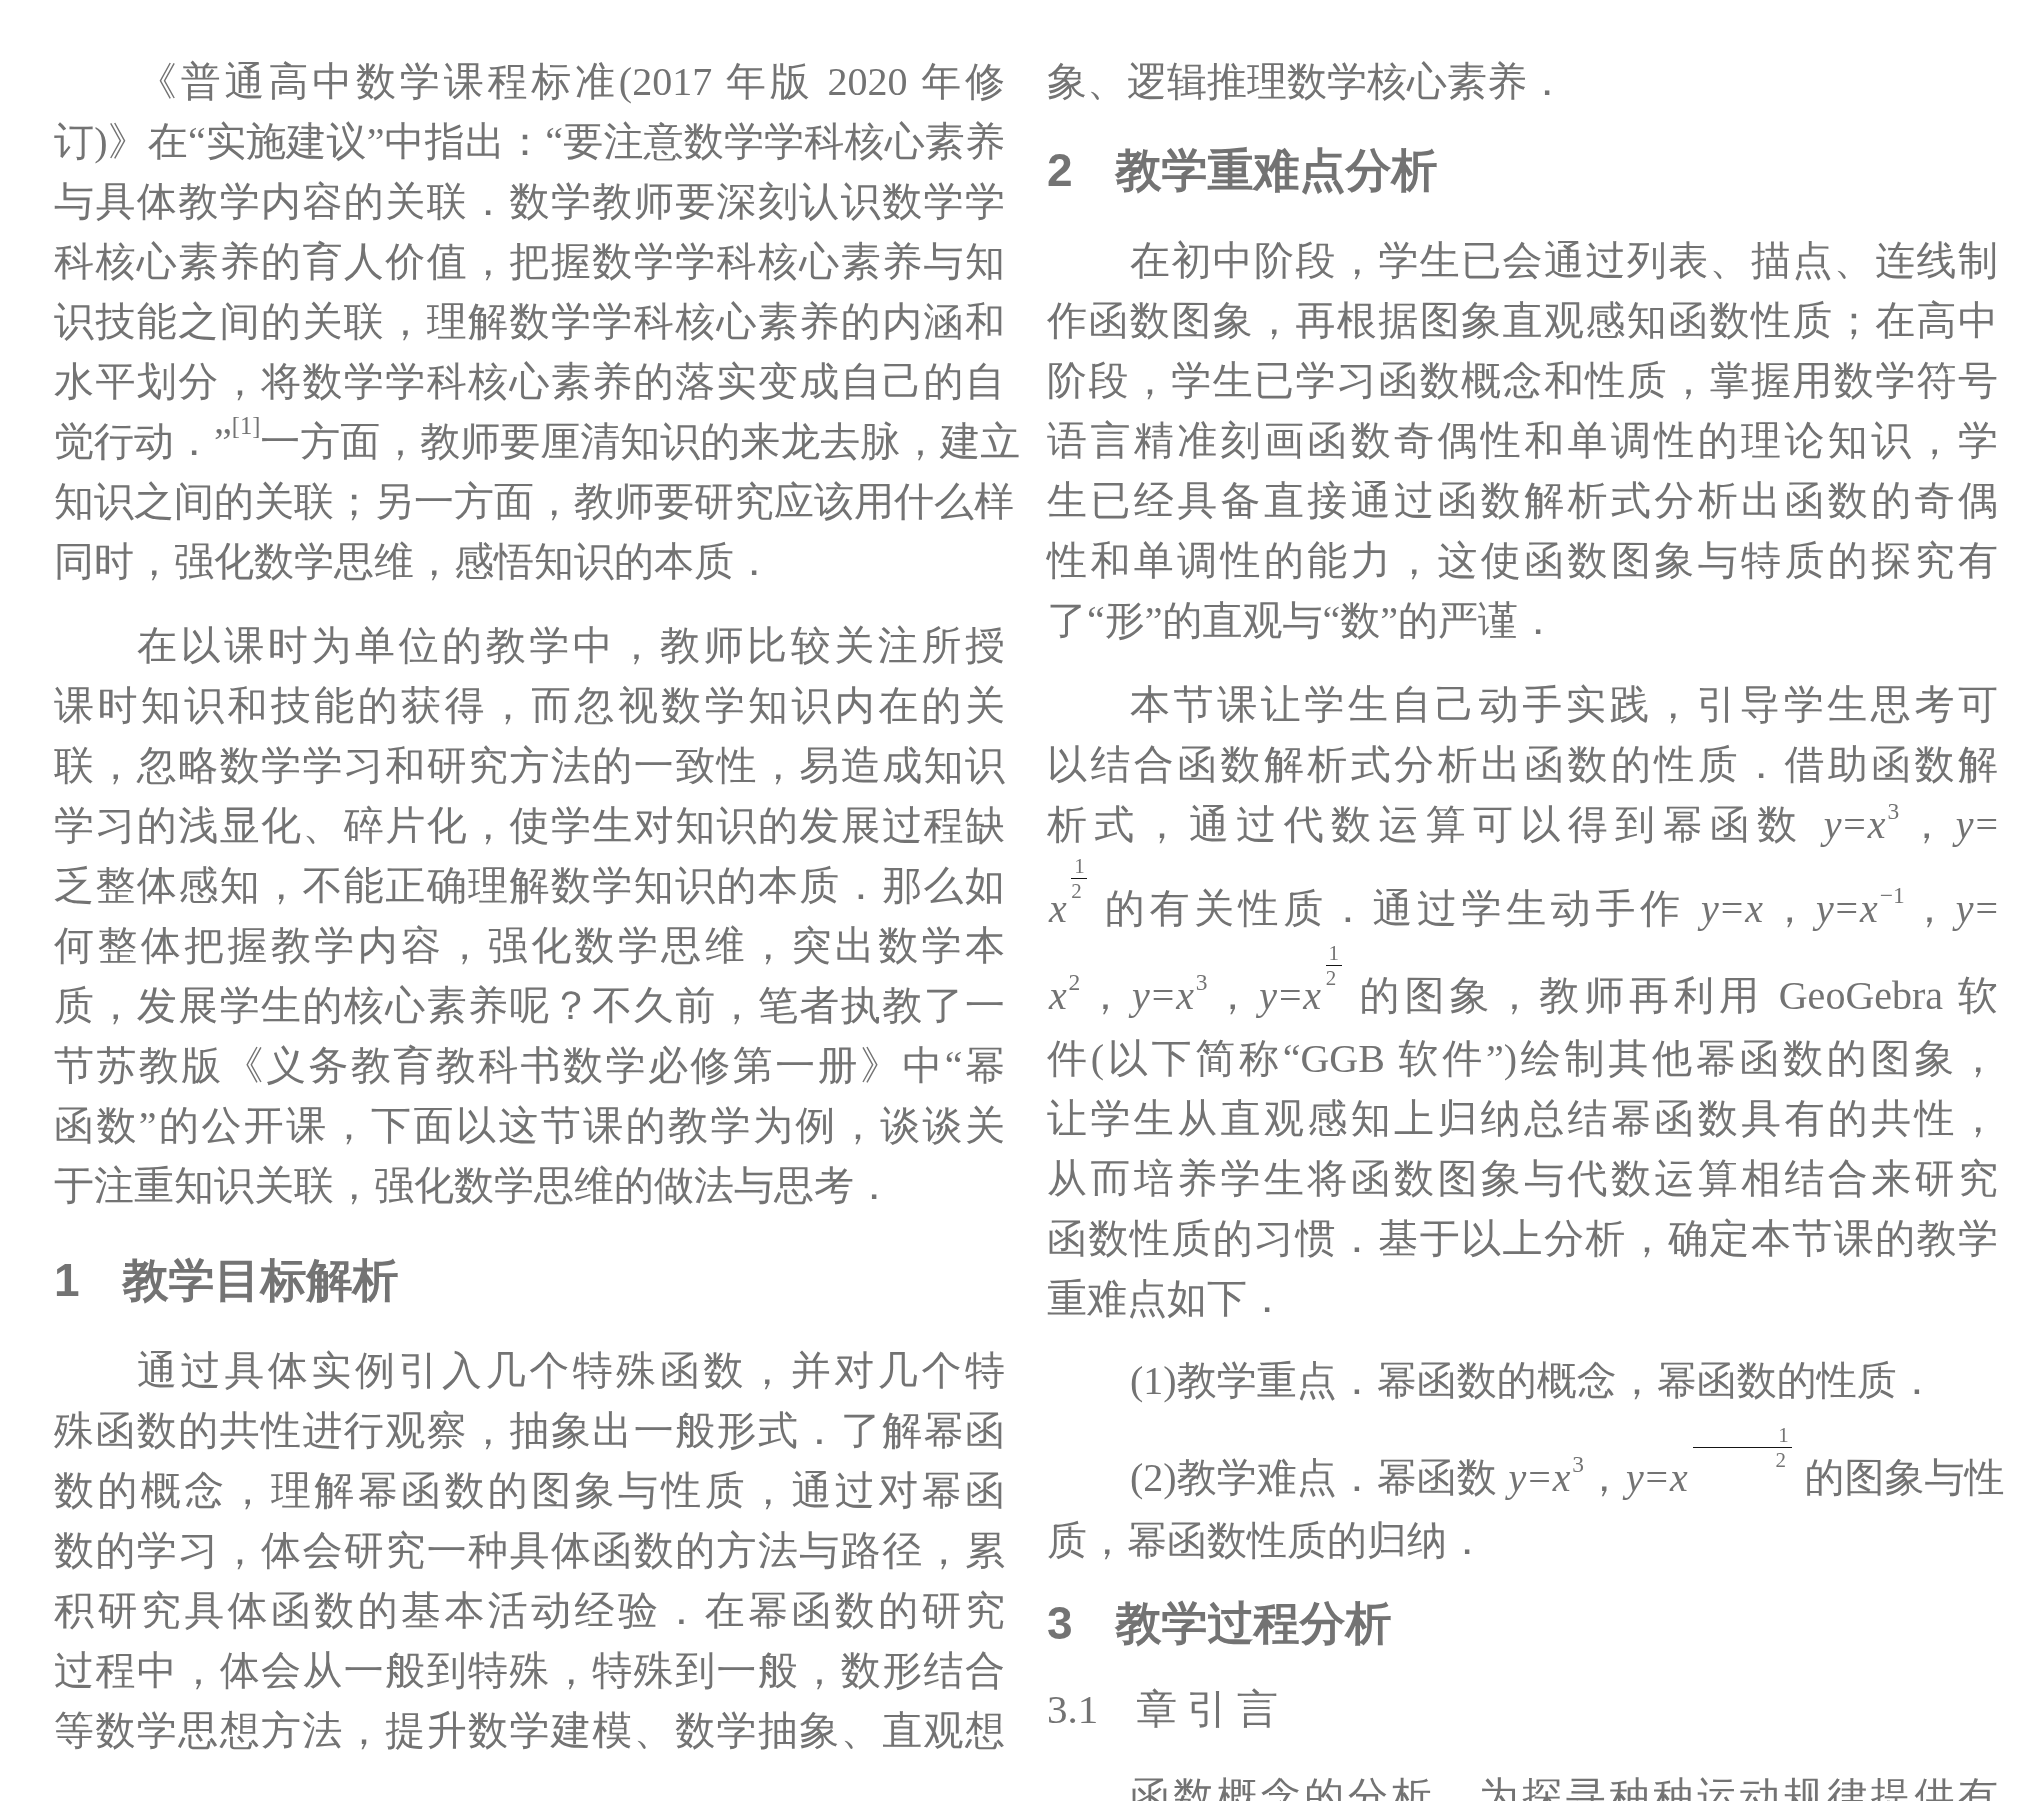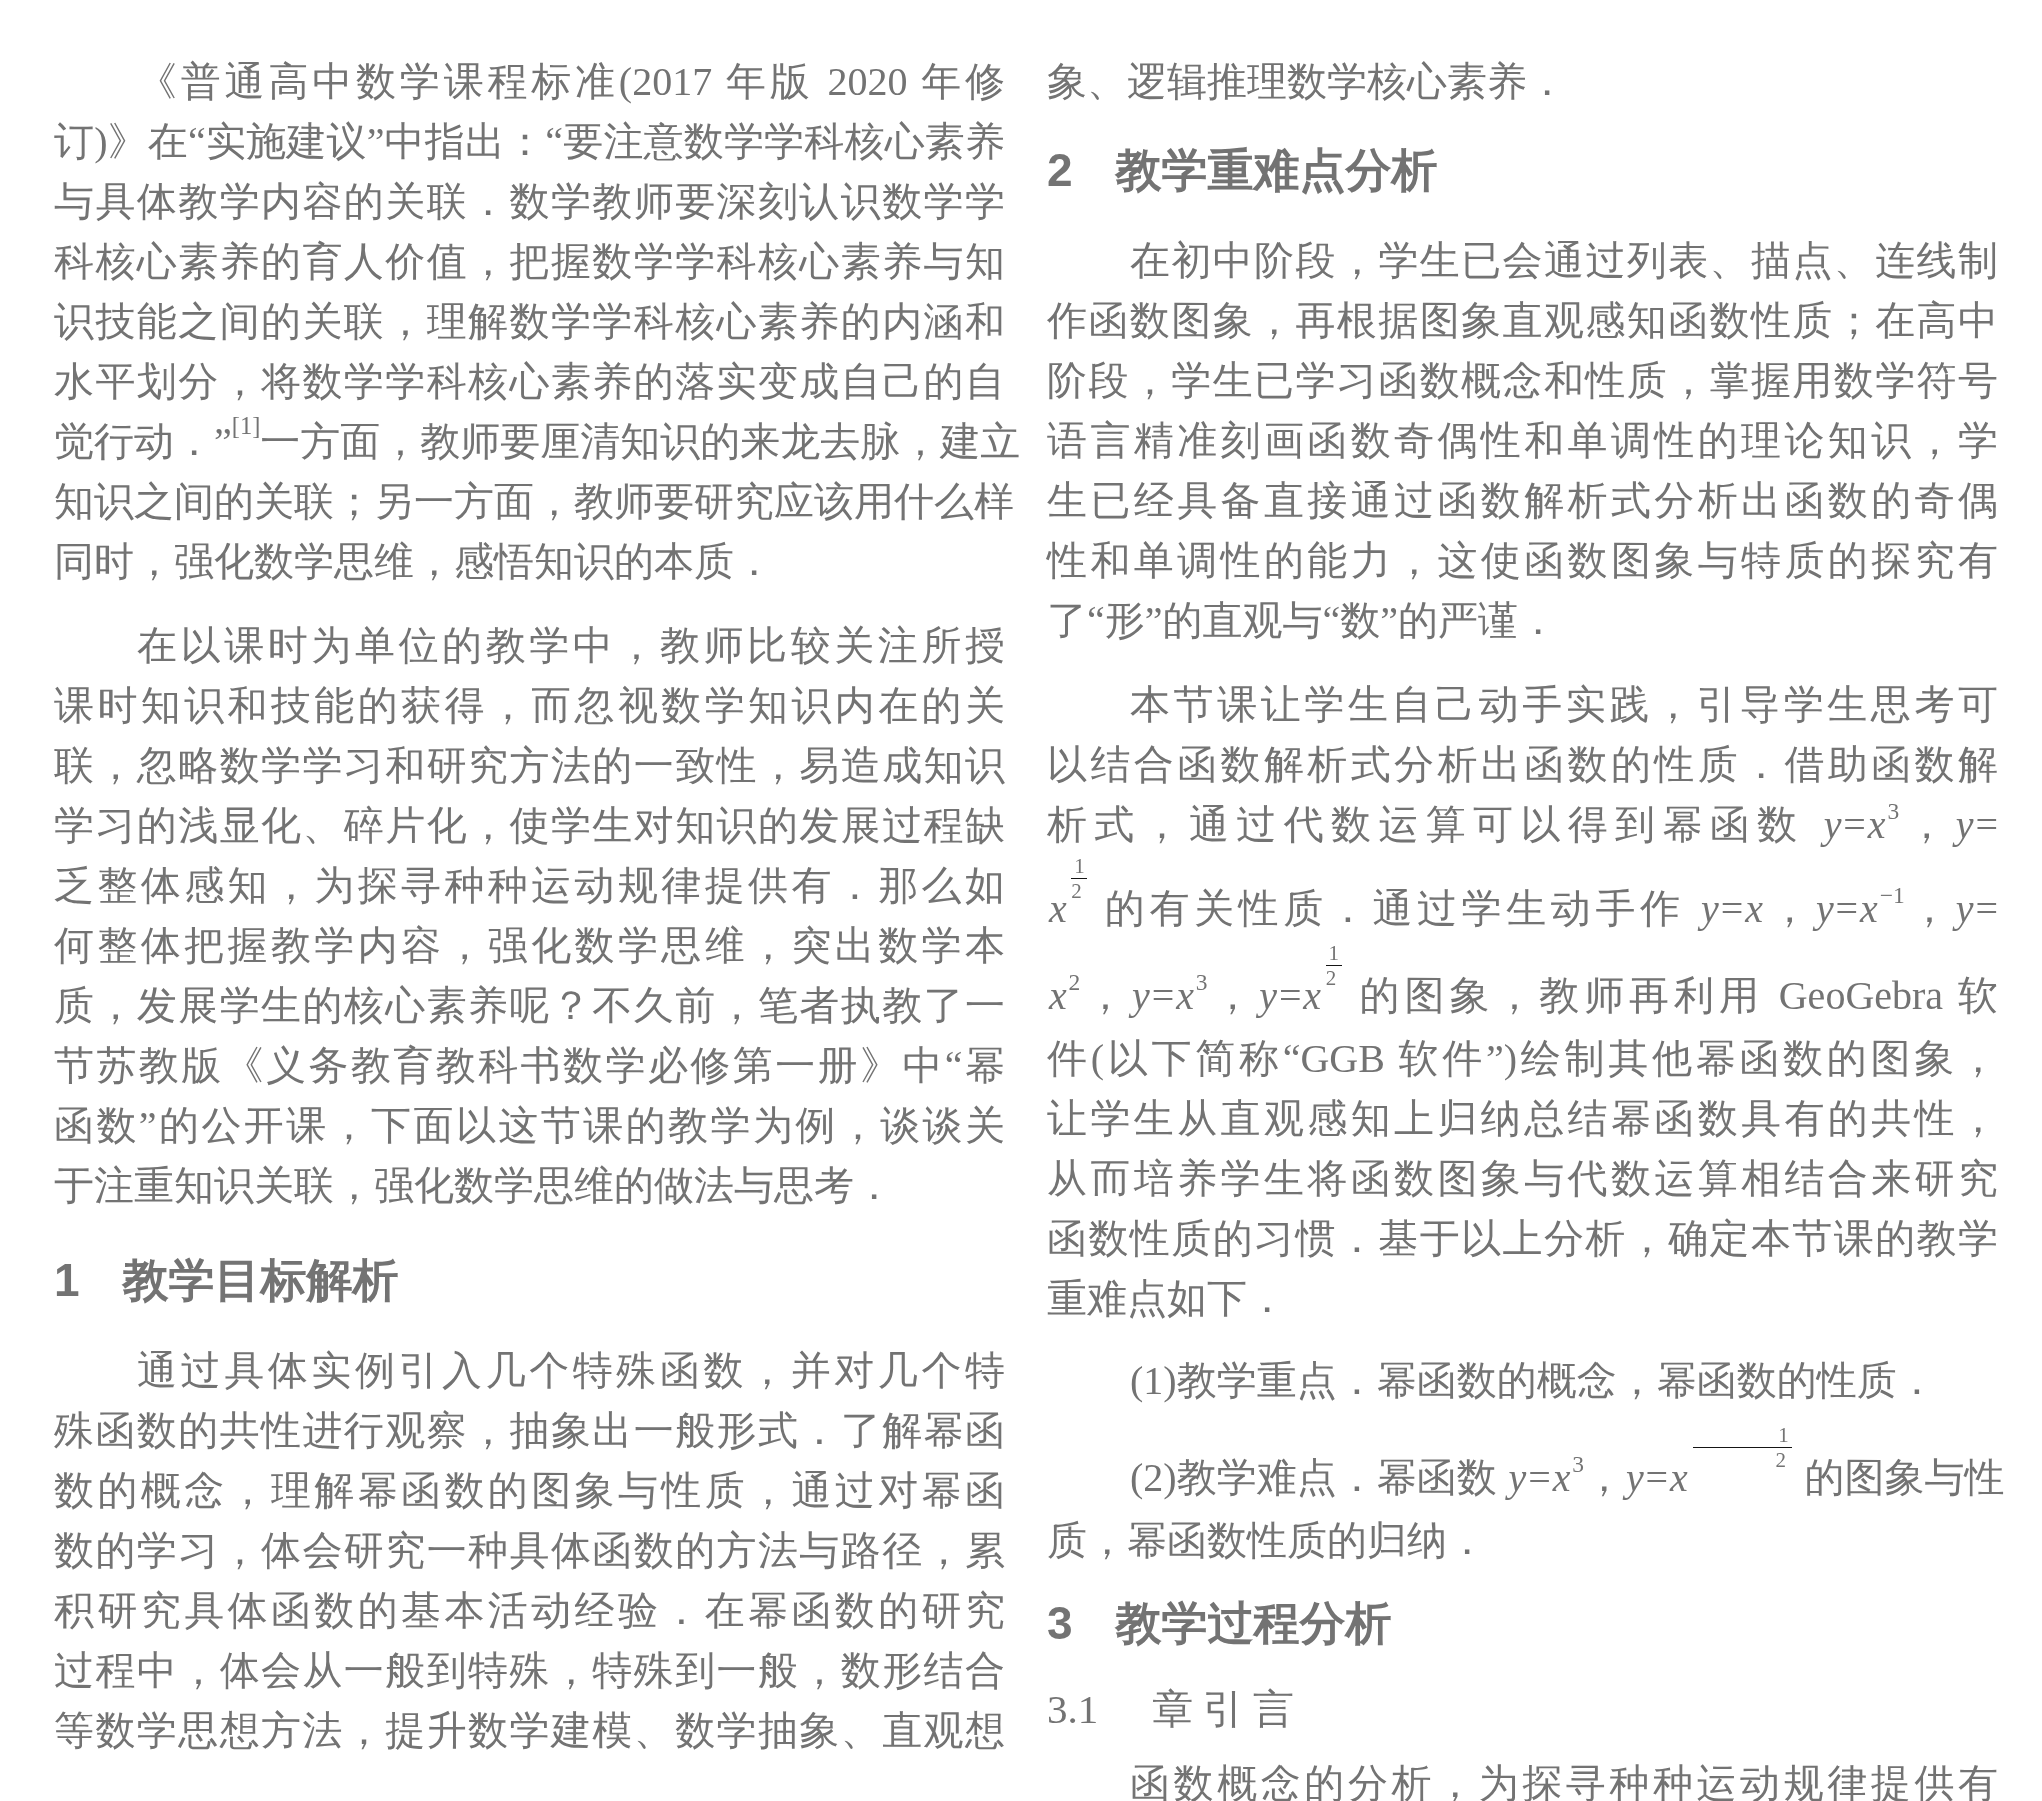--- a/index.html
+++ b/index.html
@@ -24,21 +24,21 @@
   .para-gap{margin-top:24px;}
   .sec-heading{
     display:flex;align-items:baseline;
     font-family:"Liberation Sans","DejaVu Sans",sans-serif;
     font-weight:bold;font-size:46px;line-height:49px;
     margin:40px 0 36px 0;
   }
   .sec-heading .num{margin-right:43px;}
   .sub-heading{
     display:flex;align-items:flex-start;
-    font-size:41px;line-height:47px;margin:34px 0 21px 0;gap:16px;
+    font-size:41px;line-height:47px;margin:34px 0 34px 0;
   }
   .sub-heading .num{margin-right:38px;}
   .sub-heading .ttl{letter-spacing:9.4px;}
   .item-gap1{margin-top:22px;}
   .item-gap2{margin-top:13px;}
   .h3-gap{margin-top:28px;margin-bottom:38px;}
   sup{font-size:23.5px;line-height:0;vertical-align:19px;letter-spacing:0;}
   sup.ref{font-size:24.5px;vertical-align:21px;}
   i{font-style:italic;padding:0 1.9px;}
   .fr{
@@ -63,21 +63,21 @@
       <div class="line">水平划分，将数学学科核心素养的落实变成自己的自</div>
       <div class="line">觉行动．”<sup class="ref">[1]</sup>一方面，教师要厘清知识的来龙去脉，建立</div>
       <div class="line">知识之间的关联；另一方面，教师要研究应该用什么样</div>
       <div class="line end">同时，强化数学思维，感悟知识的本质．</div>
     </div>
     <div class="para para-gap">
       <div class="line ind">在以课时为单位的教学中，教师比较关注所授</div>
       <div class="line">课时知识和技能的获得，而忽视数学知识内在的关</div>
       <div class="line">联，忽略数学学习和研究方法的一致性，易造成知识</div>
       <div class="line">学习的浅显化、碎片化，使学生对知识的发展过程缺</div>
-      <div class="line">乏整体感知，为探寻种种运动规律提供有．那么如</div>
+      <div class="line">乏整体感知，不能正确理解数学知识的本质．那么如</div>
       <div class="line">何整体把握教学内容，强化数学思维，突出数学本</div>
       <div class="line">质，发展学生的核心素养呢？不久前，笔者执教了一</div>
       <div class="line">节苏教版《义务教育教科书数学必修第一册》中“幂</div>
       <div class="line">函数”的公开课，下面以这节课的教学为例，谈谈关</div>
       <div class="line end">于注重知识关联，强化数学思维的做法与思考．</div>
     </div>
     <div class="sec-heading">
       <span class="num">1</span>
       <span class="ttl">教学目标解析</span>
     </div>

